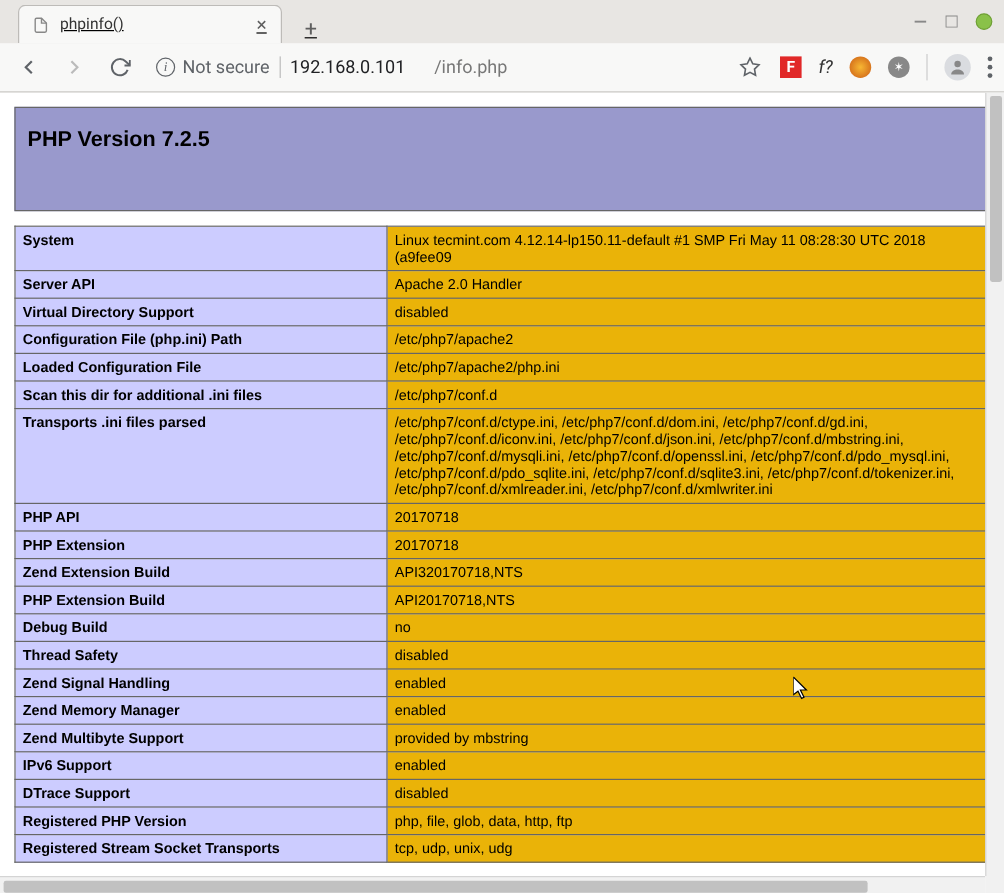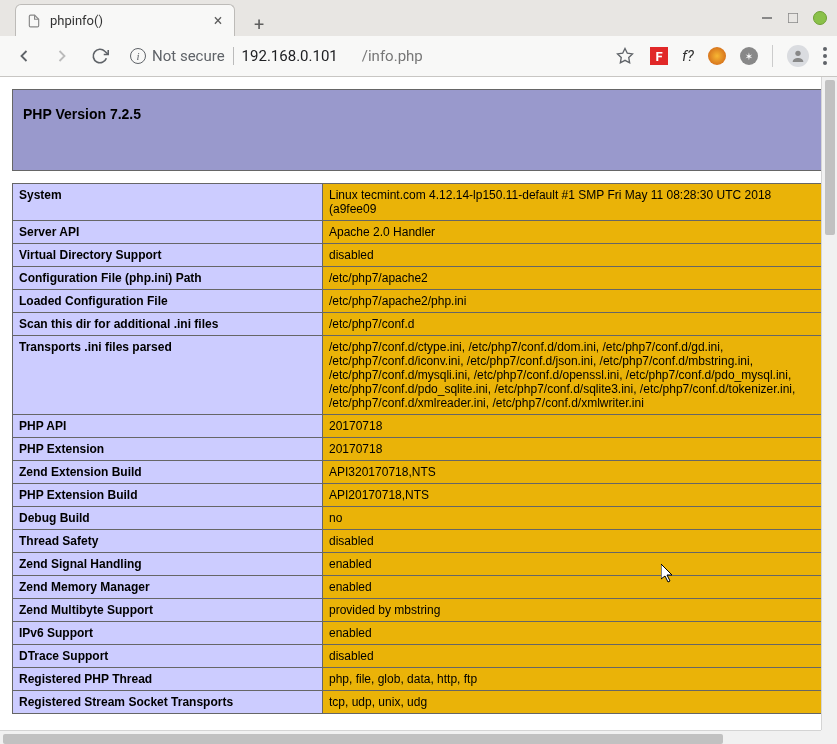--- a/index.html
+++ b/index.html
@@ -12,20 +12,21 @@
     .browser-chrome {
       background: #e8e6e3;
       border-bottom: 1px solid #c8c6c3;
     }
     .titlebar {
       display: flex;
       align-items: flex-start;
       height: 36px;
       padding: 0 10px 0 0;
       position: relative;
+      text-decoration: underline;
     }
     .window-controls {
       position: absolute;
       right: 10px;
       top: 50%;
       transform: translateY(-50%);
       display: flex;
       gap: 14px;
       align-items: center;
     }
@@ -205,21 +206,21 @@
       overflow: hidden;
       padding: 12px;
     }
     .php-header {
       background: #9999cc;
       border: 1px solid #666;
       padding: 16px 10px 48px 10px;
     }
     .php-header h1 {
       font-family: Arial, sans-serif;
-      font-size: 14px;
+      font-size: 18px;
       font-weight: bold;
       color: #000;
     }
     table.php {
       width: 100%;
       border-collapse: collapse;
       margin-top: 12px;
       font-family: Arial, sans-serif;
       font-size: 12px;
     }
@@ -439,21 +440,21 @@
           </tr>
           <tr>
             <td class="e">IPv6 Support</td>
             <td class="v">enabled</td>
           </tr>
           <tr>
             <td class="e">DTrace Support</td>
             <td class="v">disabled</td>
           </tr>
           <tr>
-            <td class="e">Registered PHP Thread</td>
+            <td class="e">Registered PHP Version</td>
             <td class="v">php, file, glob, data, http, ftp</td>
           </tr>
           <tr>
             <td class="e">Registered Stream Socket Transports</td>
             <td class="v">tcp, udp, unix, udg</td>
           </tr>
         </tbody>
     </table>
   </div>
 

